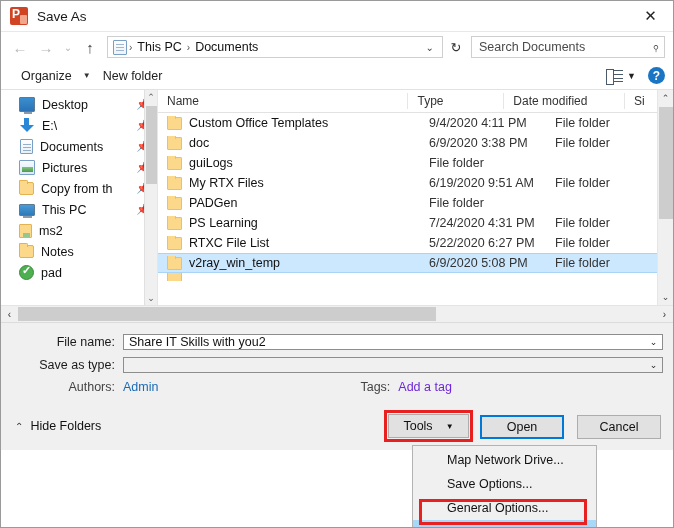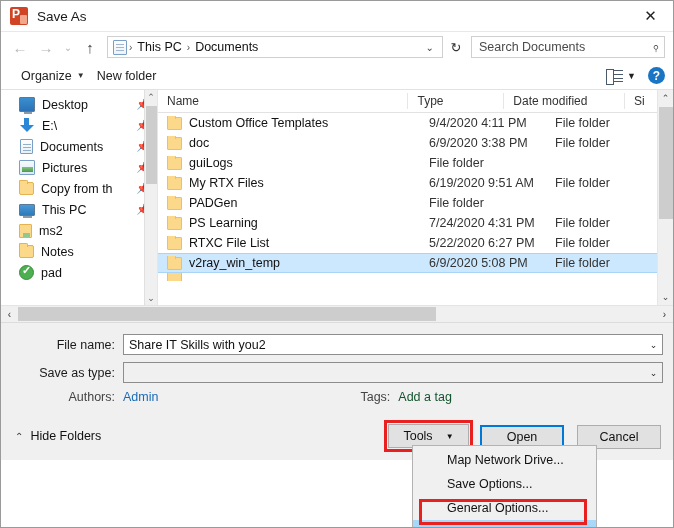--- a/index.html
+++ b/index.html
@@ -135,21 +135,21 @@
   
   .toolbar {
     height: 28px;
     display: flex; align-items: center;
     padding: 0 8px 0 14px;
     background: #fff;
     border-bottom: 1px solid #e2e2e2;
   }
   .tb-item {
     font-size: 12.5px; color: #222;
-    display: flex; align-items: center; gap: 5px;
+    display: flex; align-items: center; gap: 11px;
     padding: 2px 6px;
   }
   .tb-caret { font-size: 8px; color: #333; }
   .tb-spacer { flex: 1; }
   .view-icon {
     width: 17px; height: 14px; position: relative; margin-right: 4px;
   }
   .view-icon::before {
     content: "";
     position: absolute; left: 0; top: 0;
@@ -406,21 +406,21 @@
   }
   .formrow {
     display: flex; align-items: center;
     margin-bottom: 7px;
   }
   .formlabel {
     width: 112px; text-align: right; padding-right: 8px;
     font-size: 12.5px; color: #1a1a1a;
   }
   .combo {
-    flex: 1; height: 21px;
+    flex: 1; height: 16px;
     border: 1px solid #8d8d8d;
     background: #fff;
     display: flex; align-items: center;
     font-size: 12.5px; color: #111;
     padding-left: 5px;
     position: relative;
     gap: 39px;
   }
   .combo.gray { background: #f0f0f0; }
   .combo input {
@@ -435,21 +435,21 @@
     font-size: 9px; color: #222;
   }
   .metarow {
     display: flex; align-items: center;
     font-size: 12.5px;
     padding-left: 0px;
   }
   .meta-lab { color: #444; width: 112px; text-align: right; padding-right: 8px; }
   .meta-val { color: #1a6bb5; }
   .meta-lab2 { color: #444; margin-left: 202px; }
-  .meta-val2 { color: #14532d; margin-left: 8px; }
+  .meta-val2 { color: #6d28d9; margin-left: 8px; }
 
   
   .bottombar {
     height: 48px;
     display: flex; align-items: center;
     padding: 0 12px 0 14px;
     background: #f0f0f0;
     position: relative;
   }
   .hidefolders {

